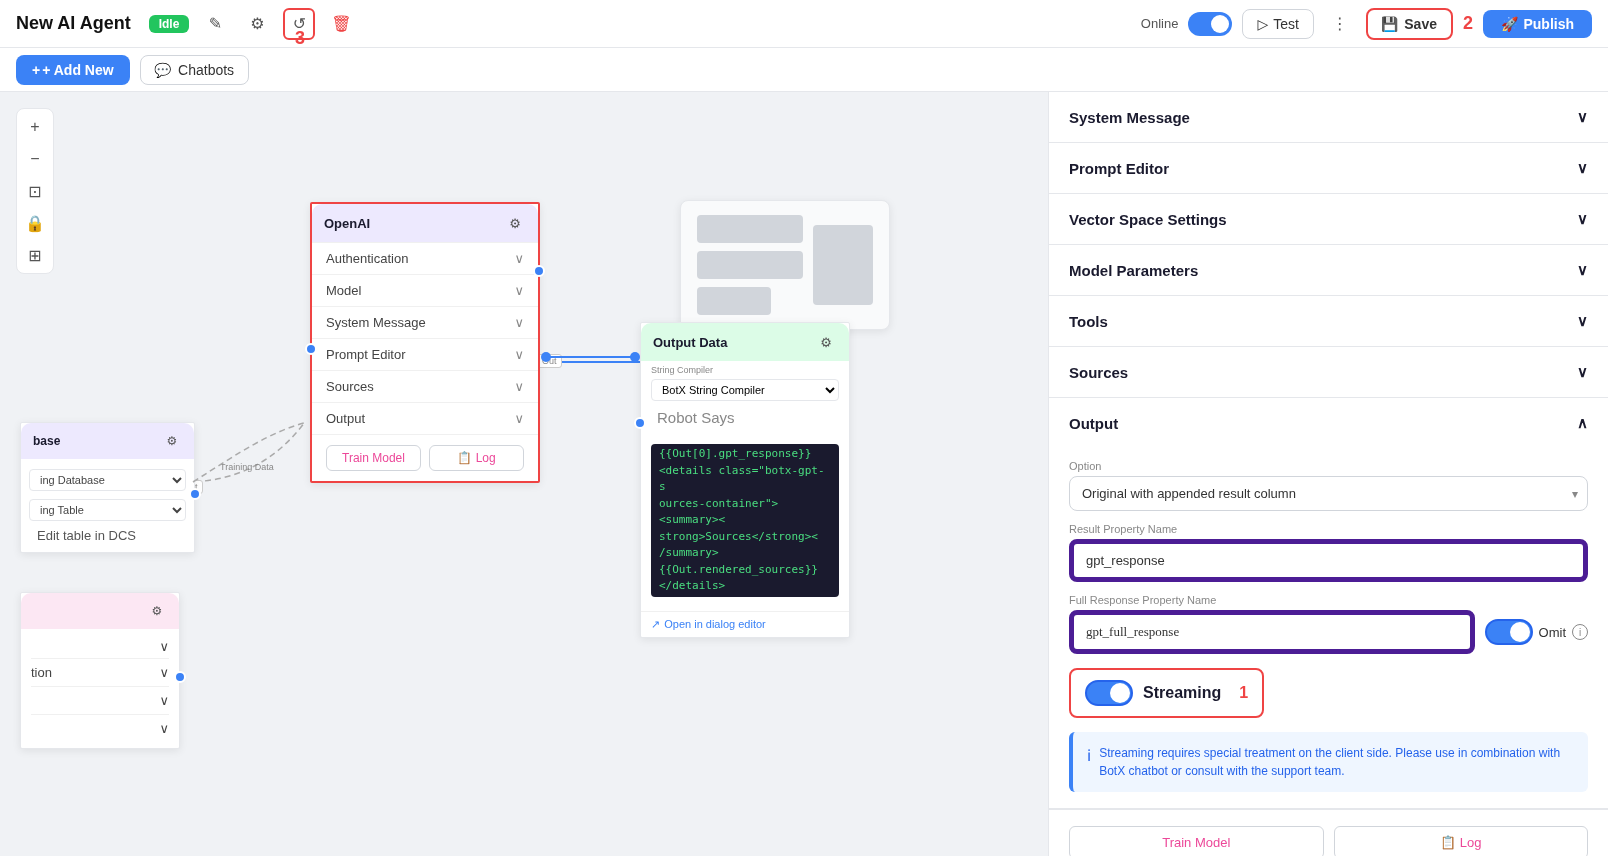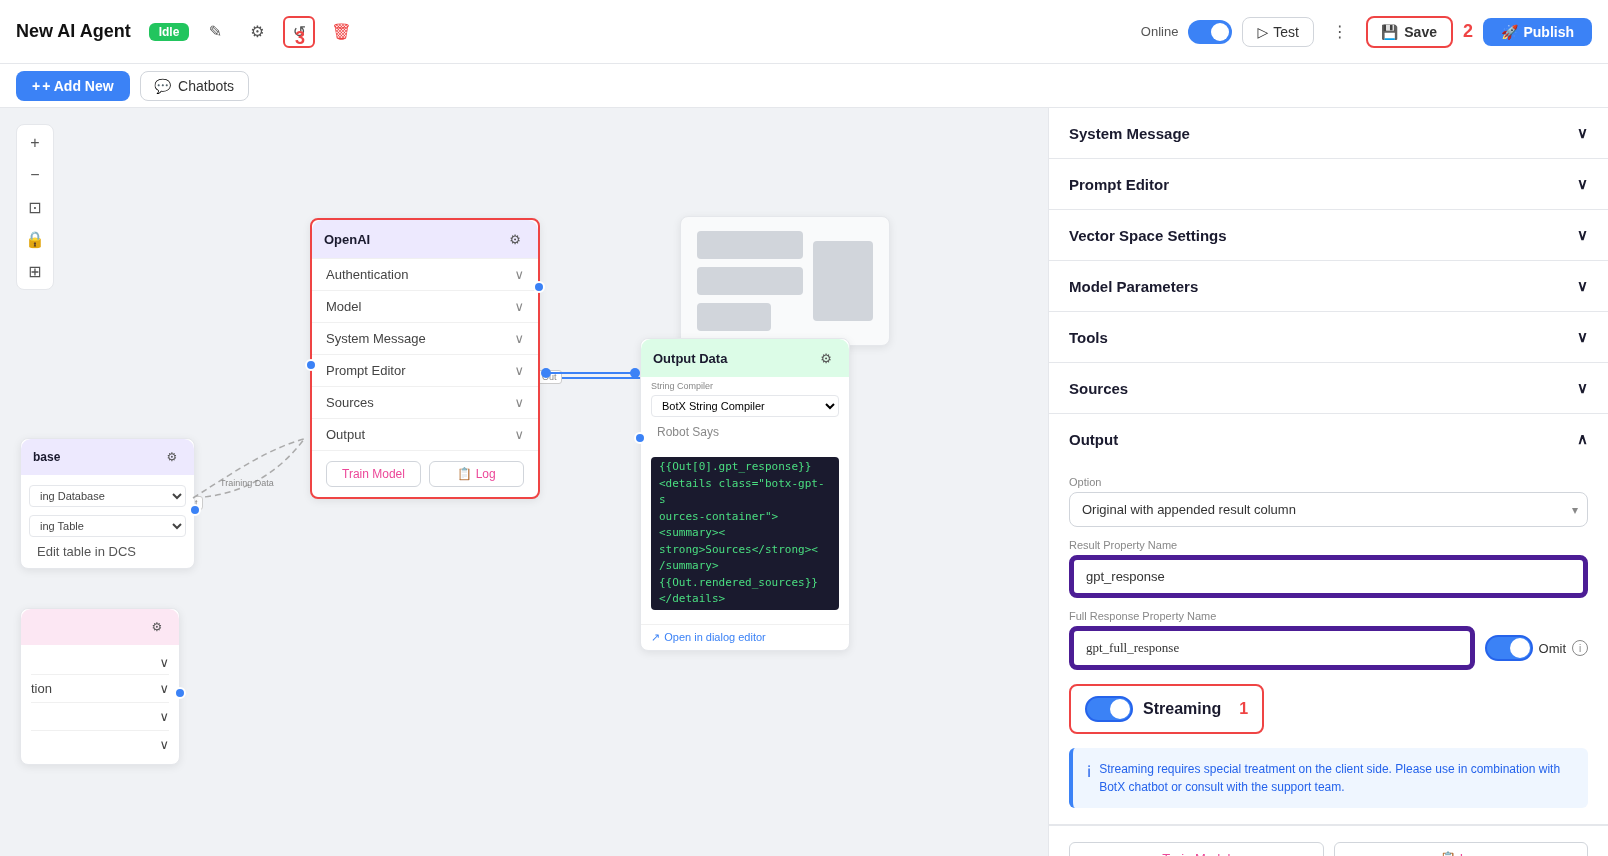--- a/index.html
+++ b/index.html
@@ -1,19 +1,19 @@
 <!DOCTYPE html>
 <html><head>
   <meta charset="utf-8">
   <style>
     * { box-sizing: border-box; margin: 0; padding: 0; }
     body { font-family: -apple-system, BlinkMacSystemFont, 'Segoe UI', sans-serif; background: #f0f2f5; color: #1a1a2e; font-size: 14px; overflow: hidden; }
 
     
-    .topbar { display: flex; align-items: center; background: #fff; border-bottom: 1px solid #e5e7eb; height: 64px; padding: 0 16px; gap: 10px; position: relative; }
+    .topbar { display: flex; align-items: center; background: #fff; border-bottom: 1px solid #e5e7eb; height: 48px; padding: 0 16px; gap: 10px; position: relative; }
     .app-title { font-size: 18px; font-weight: 700; color: #111; margin-right: 8px; }
     .badge-idle { background: #22c55e; color: #fff; border-radius: 6px; padding: 2px 10px; font-size: 12px; font-weight: 600; }
     .icon-btn { background: none; border: none; cursor: pointer; display: flex; align-items: center; justify-content: center; width: 32px; height: 32px; border-radius: 6px; color: #555; font-size: 16px; }
     .icon-btn.red-border { border: 2px solid #ef4444; }
     .icon-btn.trash { color: #ef4444; }
     .topbar-right { display: flex; align-items: center; gap: 10px; margin-left: auto; }
     .online-label { font-size: 13px; color: #555; }
     .toggle-blue { width: 44px; height: 24px; background: #3b82f6; border-radius: 12px; position: relative; cursor: pointer; }
     .toggle-blue::after { content: ''; position: absolute; width: 18px; height: 18px; background: #fff; border-radius: 50%; top: 3px; right: 3px; }
     .btn-test { display: flex; align-items: center; gap: 5px; background: #fff; border: 1px solid #d1d5db; border-radius: 8px; padding: 6px 14px; cursor: pointer; font-size: 14px; color: #333; }
@@ -28,21 +28,21 @@
 
     
     .main { display: flex; height: calc(100vh - 92px); }
 
     
     .canvas { flex: 1; background: #f0f2f5; position: relative; overflow: hidden; }
     .canvas-controls { position: absolute; top: 16px; left: 16px; display: flex; flex-direction: column; gap: 4px; background: #fff; border-radius: 8px; border: 1px solid #e5e7eb; padding: 4px; z-index: 10; }
     .canvas-ctrl-btn { width: 28px; height: 28px; display: flex; align-items: center; justify-content: center; cursor: pointer; border-radius: 5px; border: none; background: none; font-size: 16px; color: #555; }
 
     
-    .node { position: absolute; background: #fff; border-radius: 8px; border: 1px solid #e5e7eb; box-shadow: 0 2px 8px rgba(0,0,0,0.08); }
+    .node { position: absolute; background: #fff; border-radius: 2px; border: 1px solid #e5e7eb; box-shadow: 0 2px 8px rgba(0,0,0,0.08); }
     .node-header { padding: 8px 12px; display: flex; align-items: center; justify-content: space-between; font-size: 13px; font-weight: 600; border-radius: 10px 10px 0 0; }
     .node-row { padding: 8px 14px; display: flex; align-items: center; justify-content: space-between; border-top: 1px solid #f0f0f0; font-size: 13px; color: #444; }
     .node-row .chevron { color: #888; }
 
     
     .openai-node { left: 310px; top: 110px; width: 230px; border: 2px solid #ef4444; }
     .openai-header { background: #ede9fe; }
     .node-dot { width: 12px; height: 12px; background: #3b82f6; border-radius: 50%; border: 2px solid #fff; position: absolute; }
     .openai-dot-left { left: -7px; top: 50%; }
     .openai-dot-right { right: -7px; top: 22%; }
@@ -254,21 +254,21 @@
       <div class="node-header output-header">
         <span>Output Data</span>
         <button class="icon-btn" style="width:22px;height:22px;font-size:13px;">⚙</button>
       </div>
       <div style="padding:4px 10px 2px;font-size:9px;color:#888;">String Compiler</div>
       <div style="padding:2px 10px 6px;">
         <select style="width:100%;border:1px solid #e5e7eb;border-radius:4px;font-size:11px;padding:3px 6px;background:#fff;">
           <option>BotX String Compiler</option>
         </select>
       </div>
-      <div style="padding:2px 16px 4px;font-size:12px;color:#888;">Robot Says</div>
+      <div style="padding:2px 16px 4px;font-size:15px;color:#888;">Robot Says</div>
       <div class="output-code">
         <div>{{Out[0].gpt_response}}</div>
         <div>&lt;details class="botx-gpt-s</div>
         <div>ources-container"&gt;</div>
         <div>&lt;summary&gt;&lt;</div>
         <div>strong&gt;Sources&lt;/strong&gt;&lt;</div>
         <div>/summary&gt;</div>
         <div>{{Out.rendered_sources}}</div>
         <div>&lt;/details&gt;</div>
       </div>

